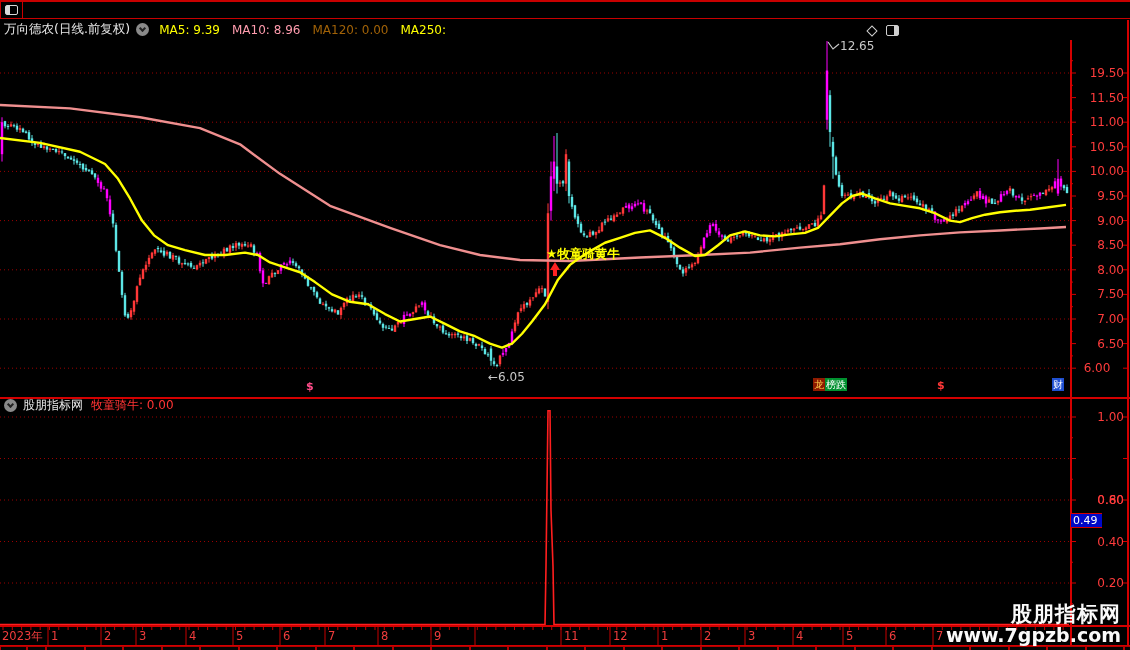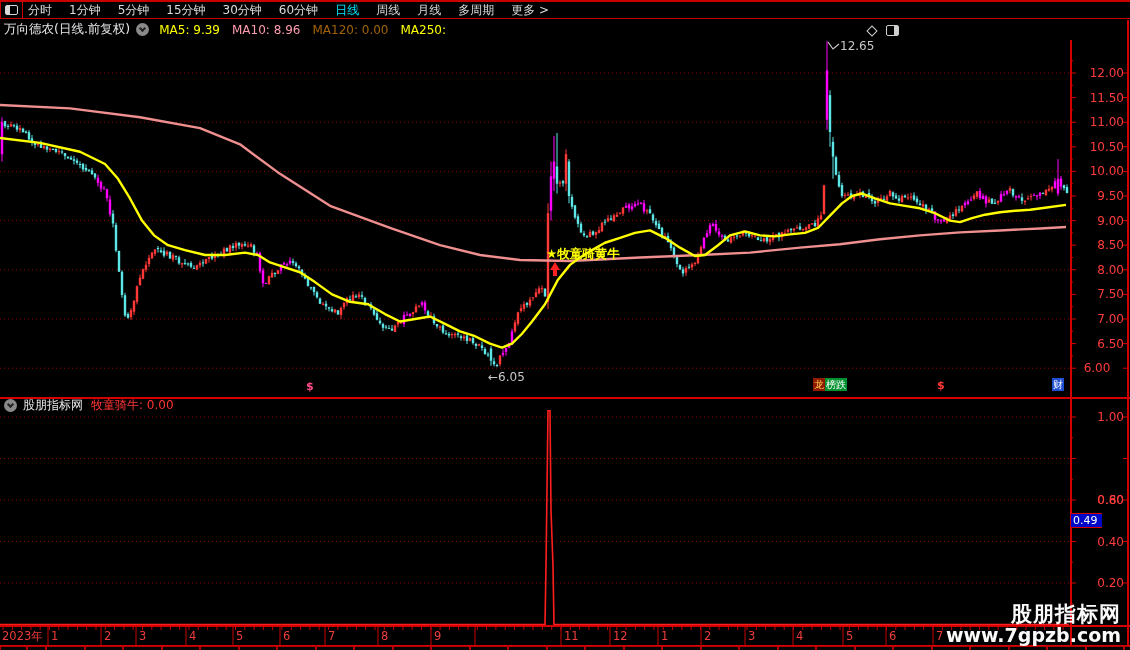--- a/index.html
+++ b/index.html
@@ -67,33 +67,20 @@
 <body>
 
 <div class="screen">
 
   <div class="toolbar">
     <div class="tb-iconcell">
       <div class="panel-ico">
           <div class="fill-l"></div>
         </div>
     </div>
-    <div class="tb-left" id="tbLeft">
-        <span class="tb-item">分时</span>
-        <span class="tb-item">1分钟</span>
-        <span class="tb-item">5分钟</span>
-        <span class="tb-item">15分钟</span>
-        <span class="tb-item">30分钟</span>
-        <span class="tb-item">60分钟</span>
-        <span class="tb-item active">日线</span>
-        <span class="tb-item">周线</span>
-        <span class="tb-item">月线</span>
-        <span class="tb-item">多周期</span>
-        <span class="tb-item">更多 &gt;</span>
-      </div>
   </div>
 
   <div class="titlebar">
     <span class="stock-title">万向德农(日线.前复权)</span>
     <span class="chev-circle">
         <span class="chev-arrow"></span>
       </span>
     <span class="ma-wrap" id="maLabels">
         <span class="ma-label" style="color: rgb(255, 255, 0);">MA5: 9.39</span>
         <span class="ma-label" style="color: rgb(255, 156, 174);">MA10: 8.96</span>
@@ -1046,21 +1033,21 @@
       <div class="mk-badge" style="left: 813px; top: 378px;">
         <span style="background: rgb(143, 26, 0); color: rgb(255, 210, 77);">龙</span>
         <span style="background: rgb(0, 145, 47); color: rgb(255, 255, 255);">榜跌</span>
       </div>
       <div class="mk-badge" style="left: 1052px; top: 378px;">
         <span style="background: rgb(31, 79, 208); color: rgb(255, 255, 255);">财</span>
       </div>
     </div>
 
   <div id="priceLabels">
-      <div class="plabel" style="left: 1070px; top: 66px;">12.00</div>
+      <div class="plabel" style="left: 1070px; top: 66px;">19.50</div>
       <div class="plabel" style="left: 1070px; top: 90.6px;">11.50</div>
       <div class="plabel" style="left: 1070px; top: 115.2px;">11.00</div>
       <div class="plabel" style="left: 1070px; top: 139.8px; padding-left: 15px;">10.50</div>
       <div class="plabel" style="left: 1070px; top: 164.4px;">10.00</div>
       <div class="plabel" style="left: 1070px; top: 189px;">9.50</div>
       <div class="plabel" style="left: 1070px; top: 213.6px;">9.00</div>
       <div class="plabel" style="left: 1070px; top: 238.2px;">8.50</div>
       <div class="plabel" style="left: 1070px; top: 262.8px;">8.00</div>
       <div class="plabel" style="left: 1070px; top: 287.4px;">7.50</div>
       <div class="plabel" style="left: 1070px; top: 312px;">7.00</div>

